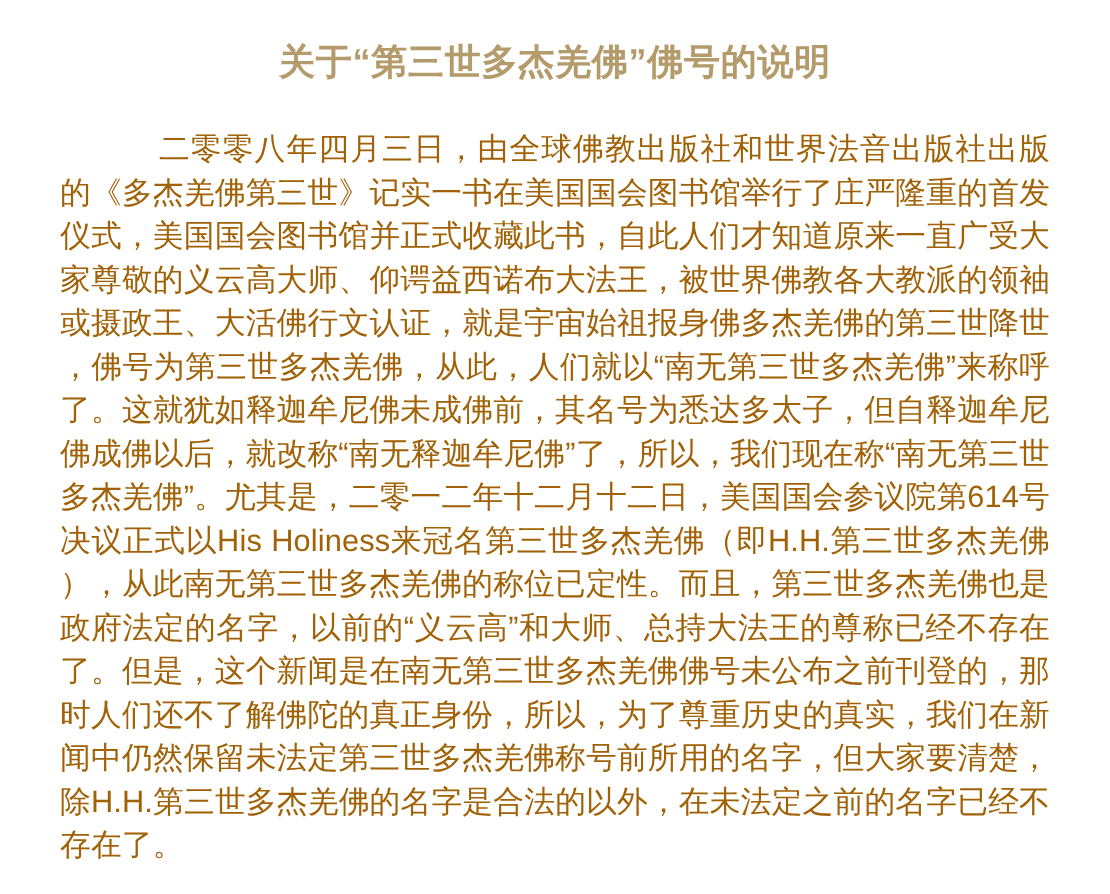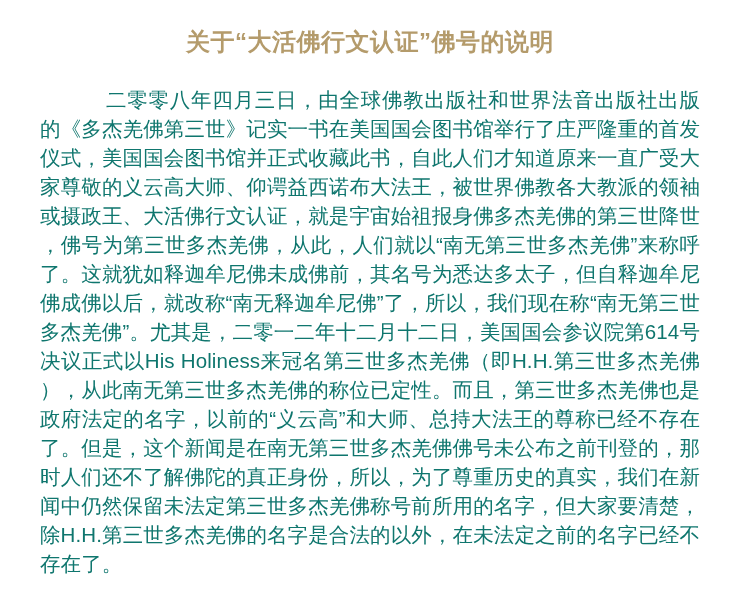--- a/index.html
+++ b/index.html
@@ -21,31 +21,31 @@
     margin: 0;
     text-align: center;
     color: #b49b6b;
     font-size: 24px;
     font-weight: 700;
     line-height: 32px;
     letter-spacing: 0.5px;
   }
   .doc-paragraph {
     margin: 27px 0 0 0;
-    color: #0f766e;
+    color: #a16207;
     font-size: 20.5px;
     font-weight: 500;
     line-height: 29px;
     letter-spacing: 0.1px;
     text-align: justify;
     text-justify: inter-character;
     text-indent: 66px;
     word-break: break-all;
     line-break: anywhere;
   }
 </style>
 </head>
 <body>
 
 <main class="doc">
-  <h1 class="doc-title">关于“大活佛行文认证”佛号的说明</h1>
+  <h1 class="doc-title">关于“第三世多杰羌佛”佛号的说明</h1>
   <p class="doc-paragraph">二零零八年四月三日，由全球佛教出版社和世界法音出版社出版的《多杰羌佛第三世》记实一书在美国国会图书馆举行了庄严隆重的首发仪式，美国国会图书馆并正式收藏此书，自此人们才知道原来一直广受大家尊敬的义云高大师、仰谔益西诺布大法王，被世界佛教各大教派的领袖或摄政王、大活佛行文认证，就是宇宙始祖报身佛多杰羌佛的第三世降世，佛号为第三世多杰羌佛，从此，人们就以“南无第三世多杰羌佛”来称呼了。这就犹如释迦牟尼佛未成佛前，其名号为悉达多太子，但自释迦牟尼佛成佛以后，就改称“南无释迦牟尼佛”了，所以，我们现在称“南无第三世多杰羌佛”。尤其是，二零一二年十二月十二日，美国国会参议院第614号决议正式以His Holiness来冠名第三世多杰羌佛（即H.H.第三世多杰羌佛），从此南无第三世多杰羌佛的称位已定性。而且，第三世多杰羌佛也是政府法定的名字，以前的“义云高”和大师、总持大法王的尊称已经不存在了。但是，这个新闻是在南无第三世多杰羌佛佛号未公布之前刊登的，那时人们还不了解佛陀的真正身份，所以，为了尊重历史的真实，我们在新闻中仍然保留未法定第三世多杰羌佛称号前所用的名字，但大家要清楚，除H.H.第三世多杰羌佛的名字是合法的以外，在未法定之前的名字已经不存在了。</p>
 </main>
 
 </body></html>

